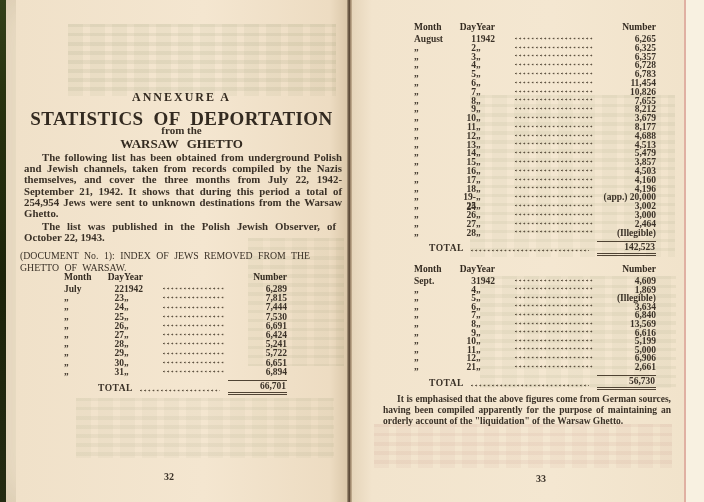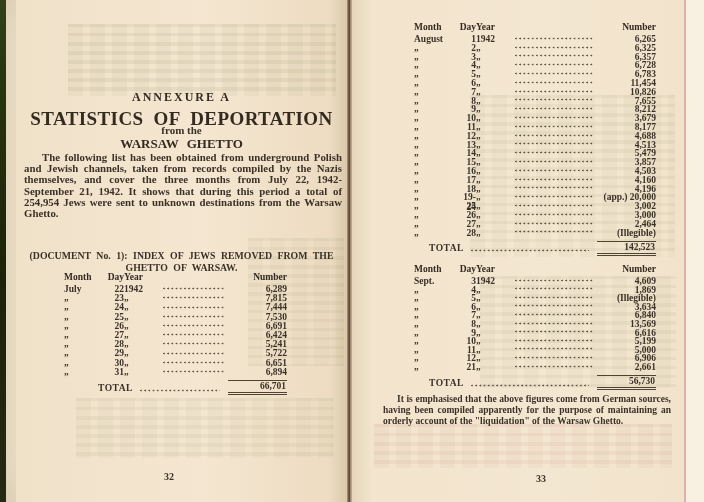--- a/index.html
+++ b/index.html
@@ -36,22 +36,22 @@
     font-weight:bold;font-size:12px;letter-spacing:2px;color:var(--ink-dark,#332a20);}
   .h-title{position:absolute;top:108px;left:8px;right:18px;text-align:center;
     font-weight:bold;font-size:19px;letter-spacing:.4px;word-spacing:5px;color:var(--ink-dark,#332a20);}
   .h-from{position:absolute;top:124px;left:8px;right:18px;text-align:center;
     font-weight:bold;font-size:11px;}
   .h-warsaw{position:absolute;top:136px;left:8px;right:18px;text-align:center;
     font-weight:bold;font-size:13px;word-spacing:5px;color:var(--ink-dark,#332a20);}
   .para{font-weight:bold;text-align:justify;margin:0;}
   .p1{position:absolute;top:152px;left:8px;width:318px;font-size:10.8px;line-height:11.2px;text-indent:18px;}
   .p2{position:absolute;top:221px;left:8px;width:312px;font-size:10.8px;line-height:11.2px;text-indent:18px;}
-  .doc-head{position:absolute;top:250px;left:4px;right:14px;text-align:center;
-    font-weight:bold;font-size:9.8px;line-height:11.5px;word-spacing:3px;}
+  .doc-head{position:absolute;top:250px;left:4px;right:14px;
+    font-weight:normal;font-size:9.8px;line-height:11.5px;word-spacing:3px;}
 
   
   .tbl{position:absolute;font-size:9.5px;font-weight:bold;}
   .tbl-july{top:272px;left:48px;right:70px;--rh:9.2px;}
   .tbl-august{top:22px;left:62px;right:28px;--rh:8.8px;}
   .tbl-september{top:264px;left:62px;right:28px;--rh:8.6px;}
   .t-head{display:flex;align-items:baseline;height:12px;color:var(--ink-dark,#332a20);}
   .t-row{display:flex;align-items:baseline;height:var(--rh);}
   .c-m{width:40px;}
   .tbl-july .c-m{width:38px;}
@@ -88,20 +88,21 @@
     <div class="ghost" style="top:24px;left:52px;width:268px;height:72px;"></div>
     <div class="ghost" style="top:238px;left:232px;width:96px;height:128px;opacity:.4;"></div>
     <div class="ghost" style="top:398px;left:60px;width:258px;height:60px;opacity:.4;"></div>
 
     <div class="h-annex">ANNEXURE A</div>
     <div class="h-title">STATISTICS OF DEPORTATION</div>
     <div class="h-from">from the</div>
     <div class="h-warsaw">WARSAW GHETTO</div>
 
     <p class="para p1">The following list has been obtained from underground Polish and Jewish channels, taken from records compiled by the Nazis themselves, and cover the three months from July 22, 1942-September 21, 1942.  It shows that during this period a total of 254,954 Jews were sent to unknown destinations from the Warsaw Ghetto.</p>
+    <p class="para p2">The list was published in the Polish Jewish Observer, of October 22, 1943.</p>
 
     <div class="doc-head">
       <div>(DOCUMENT No. 1): INDEX OF JEWS REMOVED FROM THE</div>
       <div>GHETTO OF WARSAW.</div>
     </div>
 
     <div class="tbl tbl-july">
       <div class="t-head">
         <span class="c-m">Month</span>
         <span class="c-d">Day</span>

